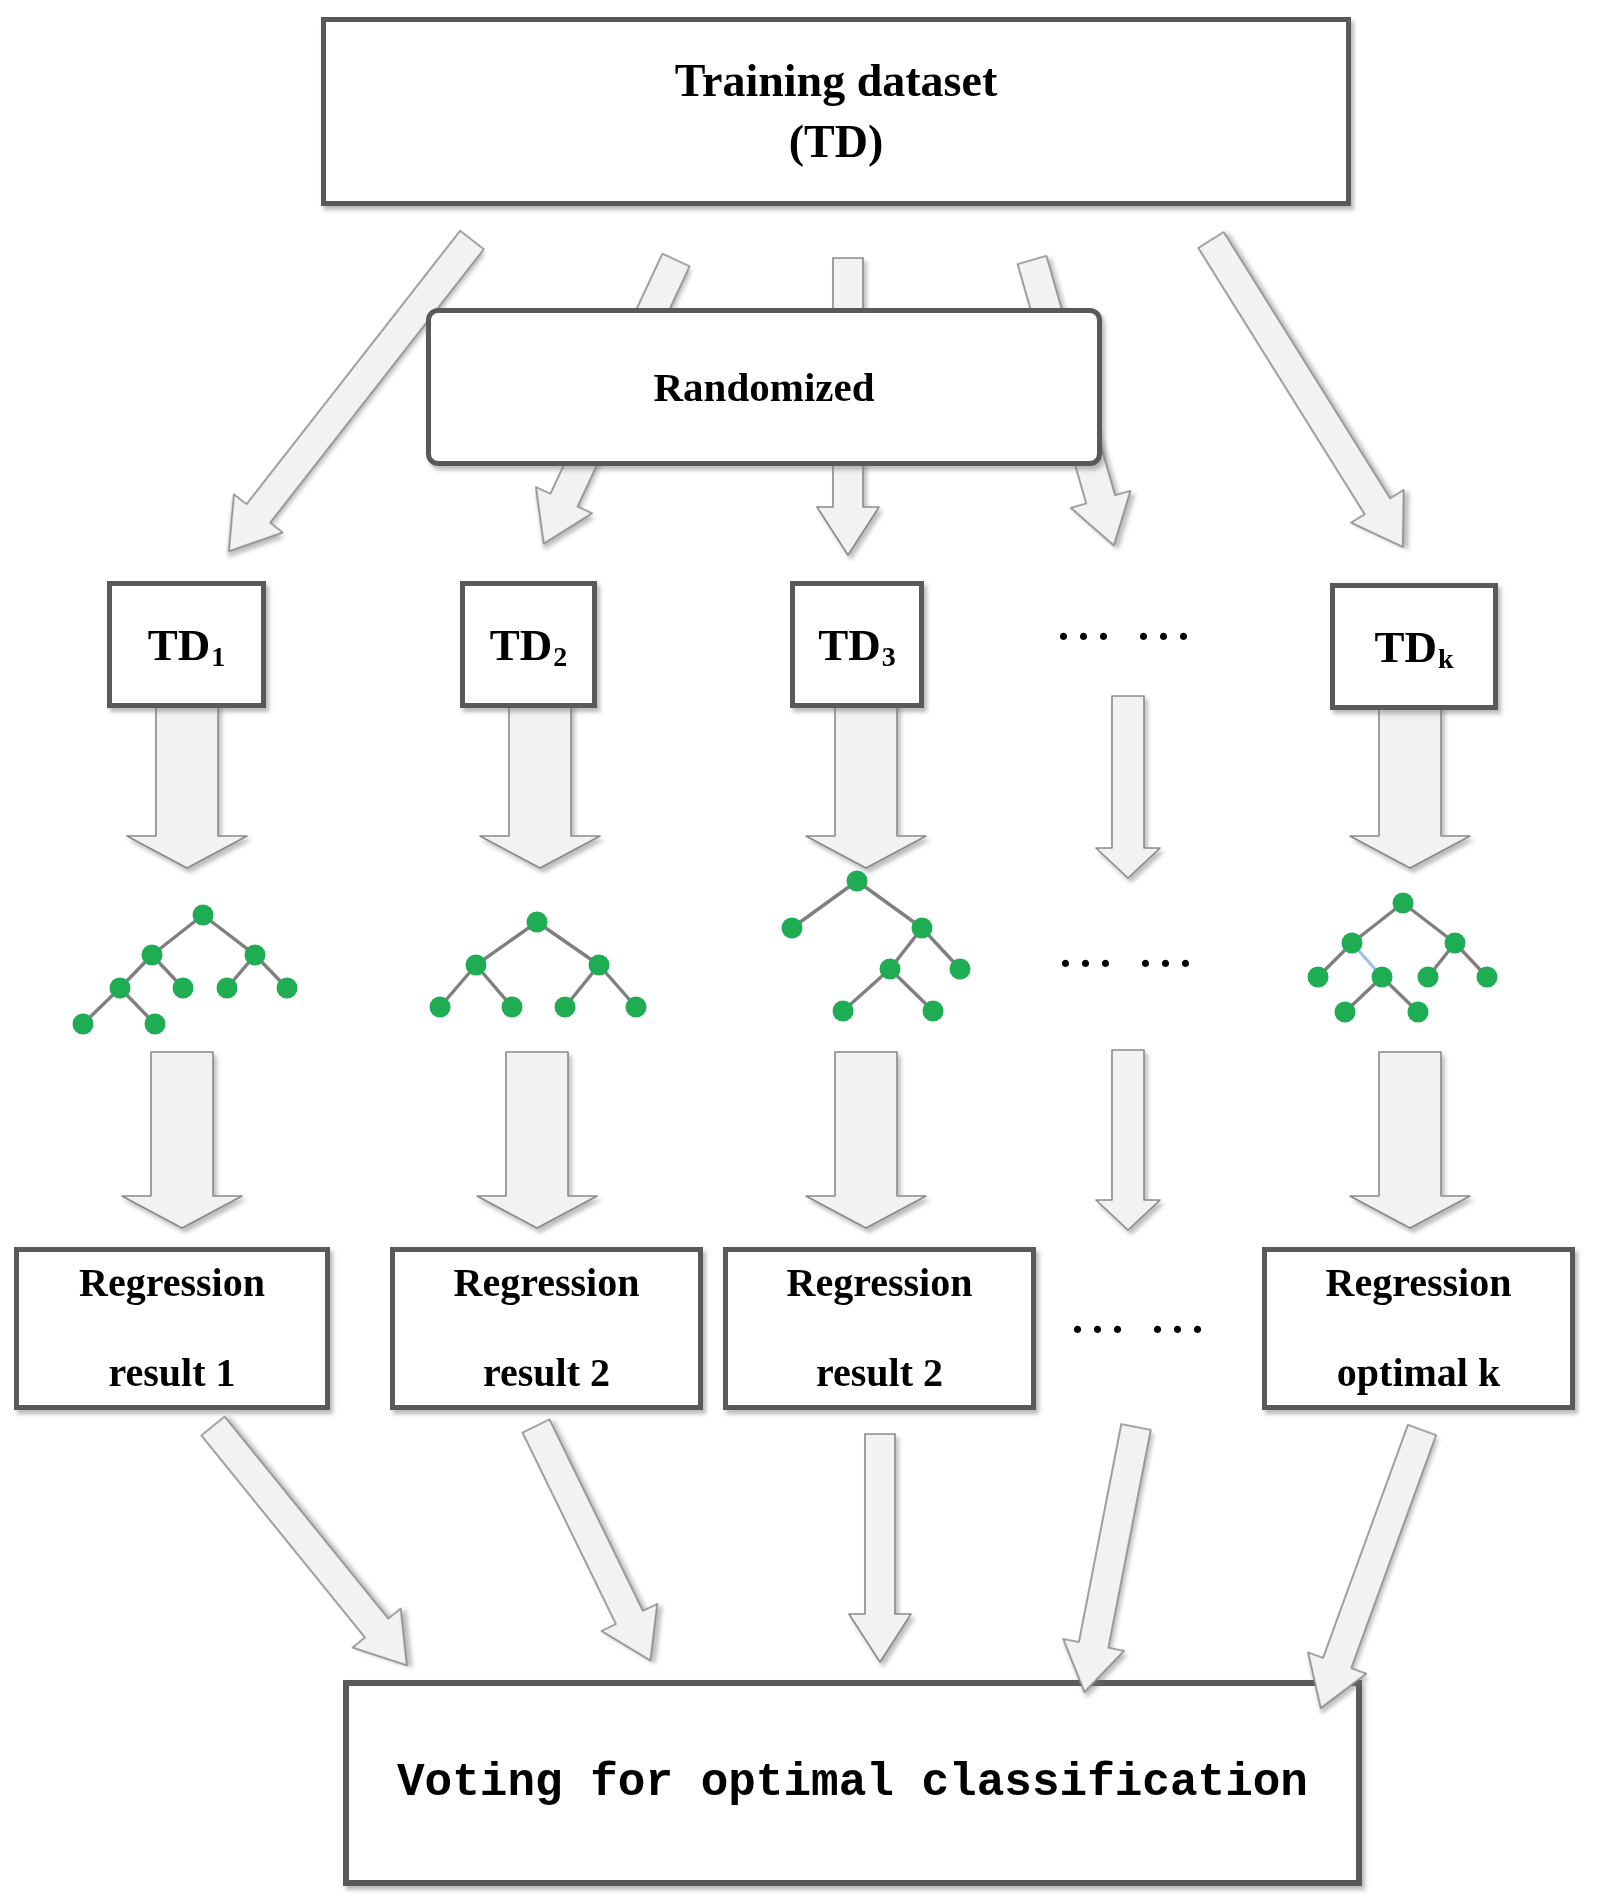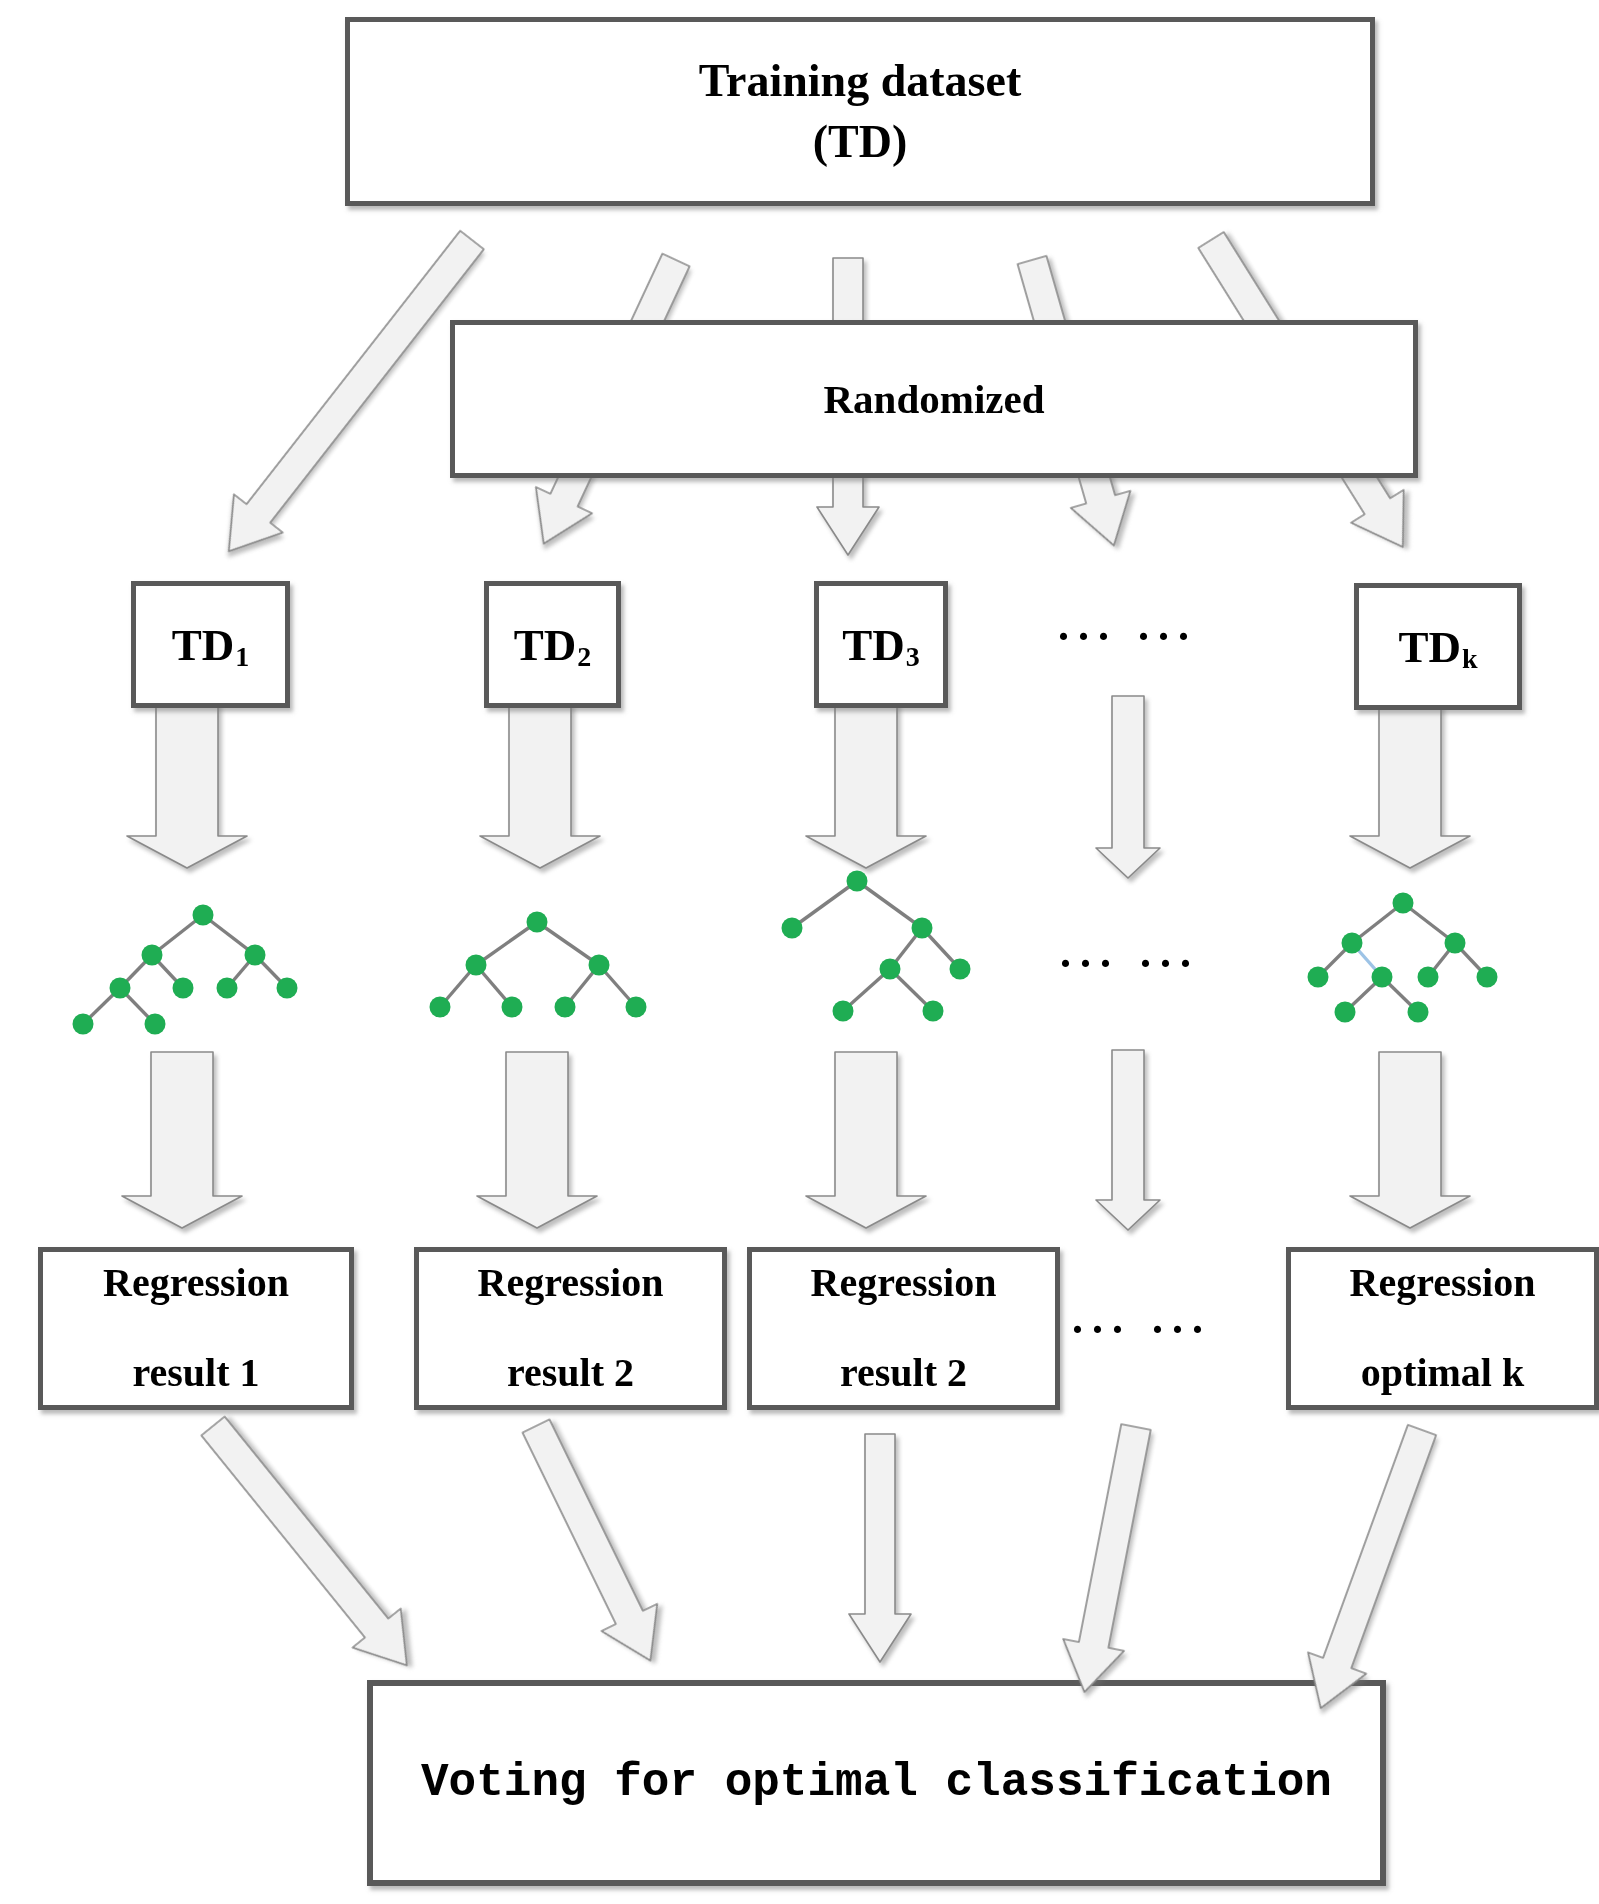--- a/index.html
+++ b/index.html
@@ -32,24 +32,23 @@
     background:#fff;
     border:5px solid var(--border);
     box-shadow:3px 4px 4px rgba(120,120,120,.5);
     display:flex;
     flex-direction:column;
     align-items:center;
     justify-content:center;
     text-align:left;
     font-weight:700;
     box-sizing:border-box;
-    margin-left:24px;
   }
   .training{left:321px;top:17px;width:1030px;height:189px;font-size:46px;line-height:1.32;}
-  .randomized{left:426px;top:320px;width:968px;height:158px;font-size:41px;}
+  .randomized{left:426px;top:308px;width:676px;height:158px;font-size:41px;border-radius:12px;}
   .tdbox{height:127px;font-size:45px;flex-direction:row;align-items:center;}
   .tdbox .sub{font-size:28px;position:relative;top:12px;margin-left:1px;}
   .td1{left:107px;top:581px;width:159px;}
   .td2{left:460px;top:581px;width:137px;}
   .td3{left:790px;top:581px;width:134px;}
   .tdk{left:1330px;top:583px;width:168px;}
   .regbox{width:313px;height:163px;font-size:40px;line-height:1.32;top:1247px;gap:37px;}
   .reg1{left:14px;width:316px;}
   .reg2{left:390px;}
   .reg3{left:723px;}

